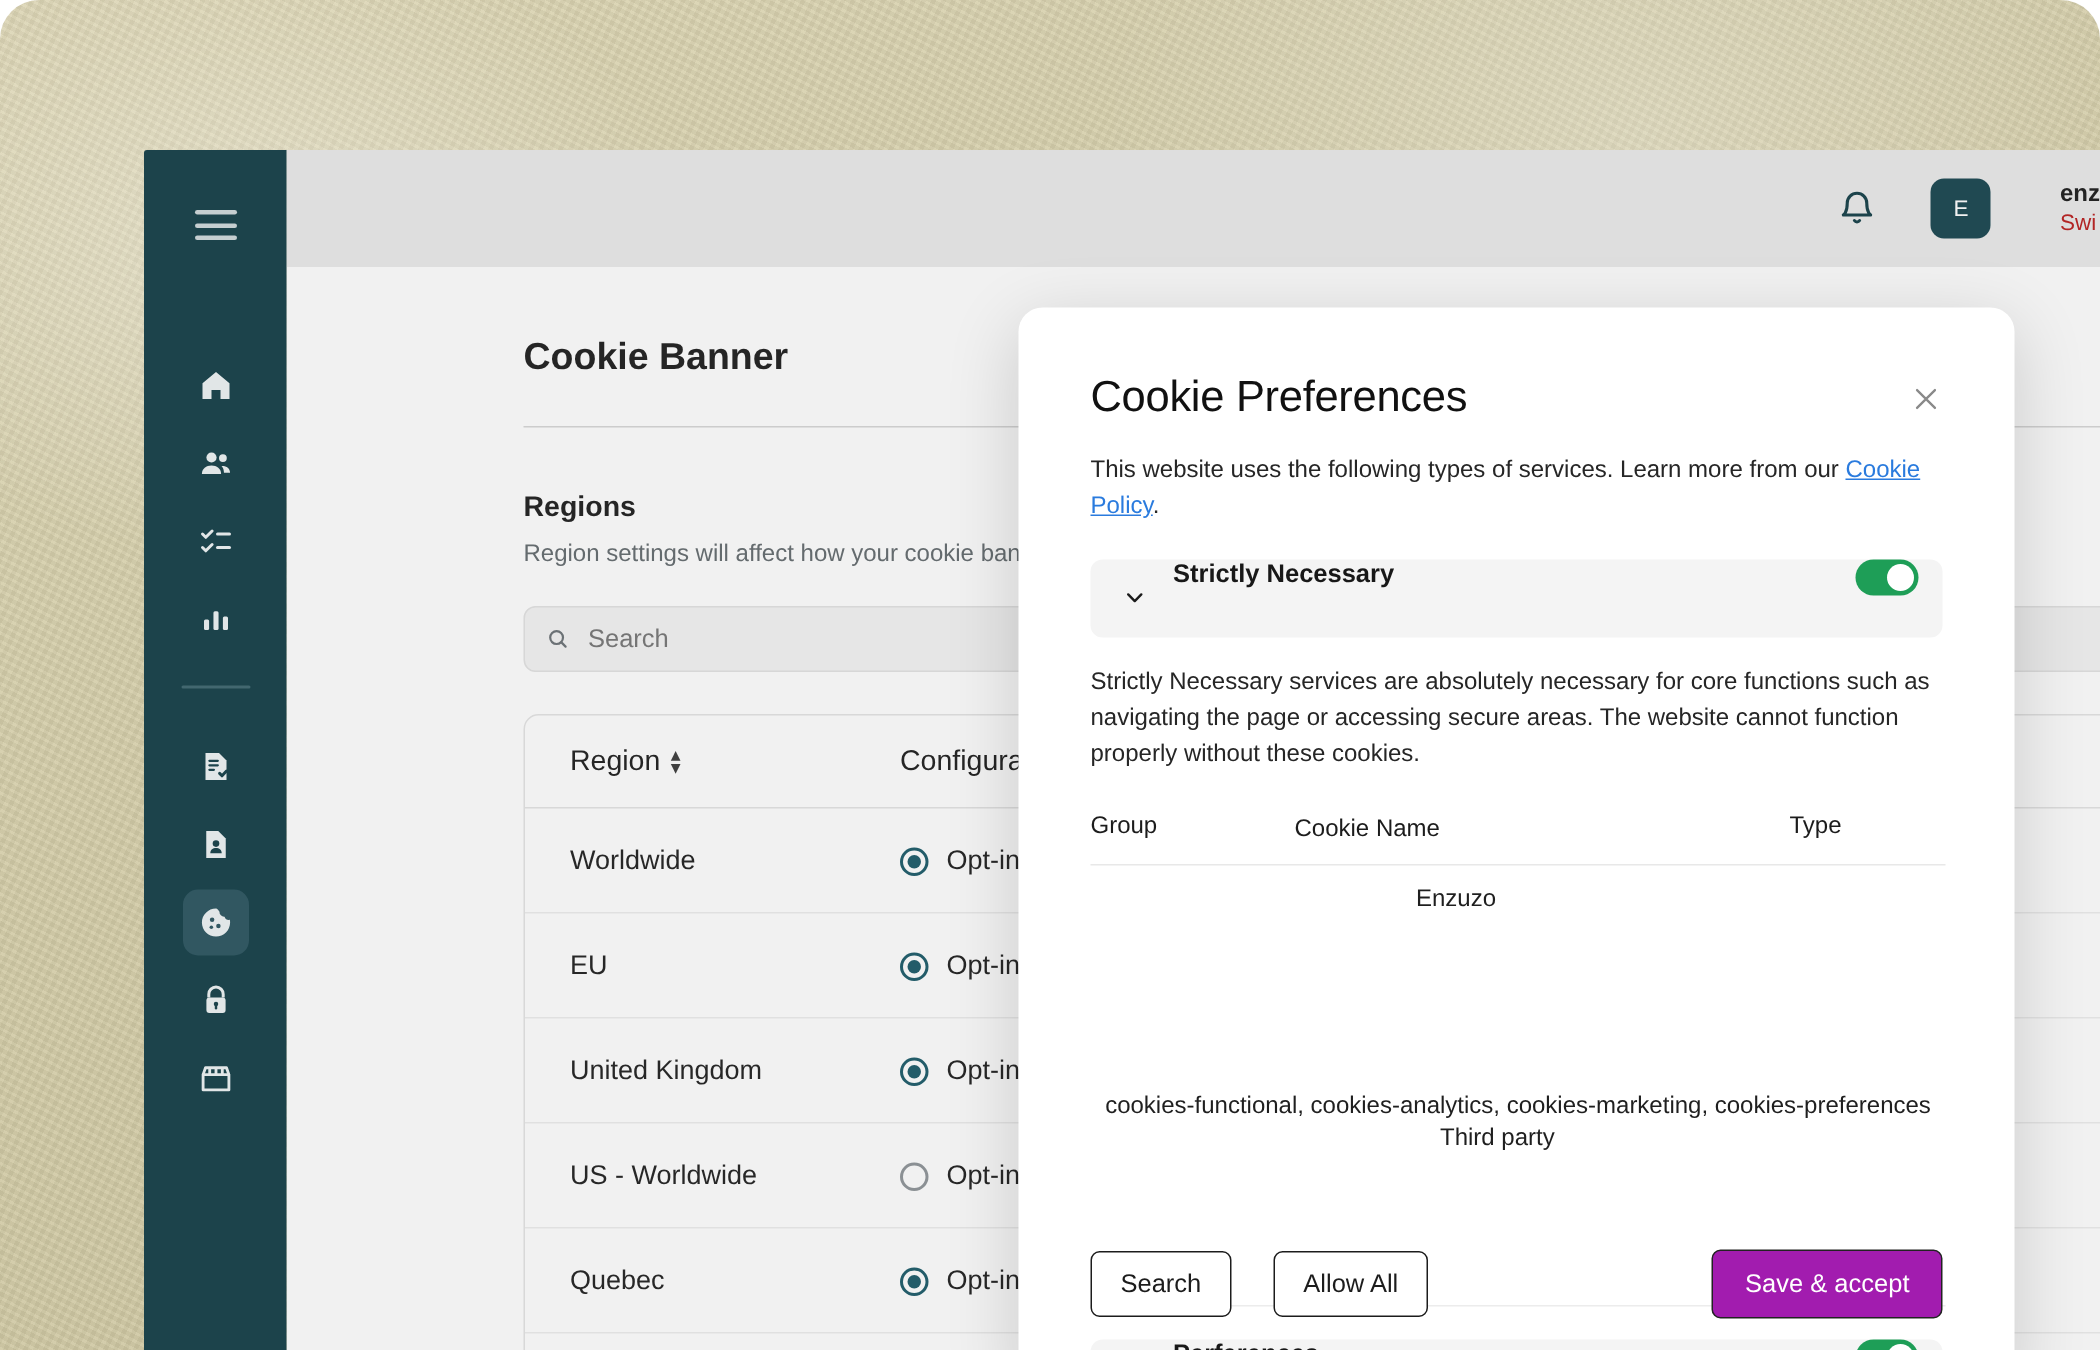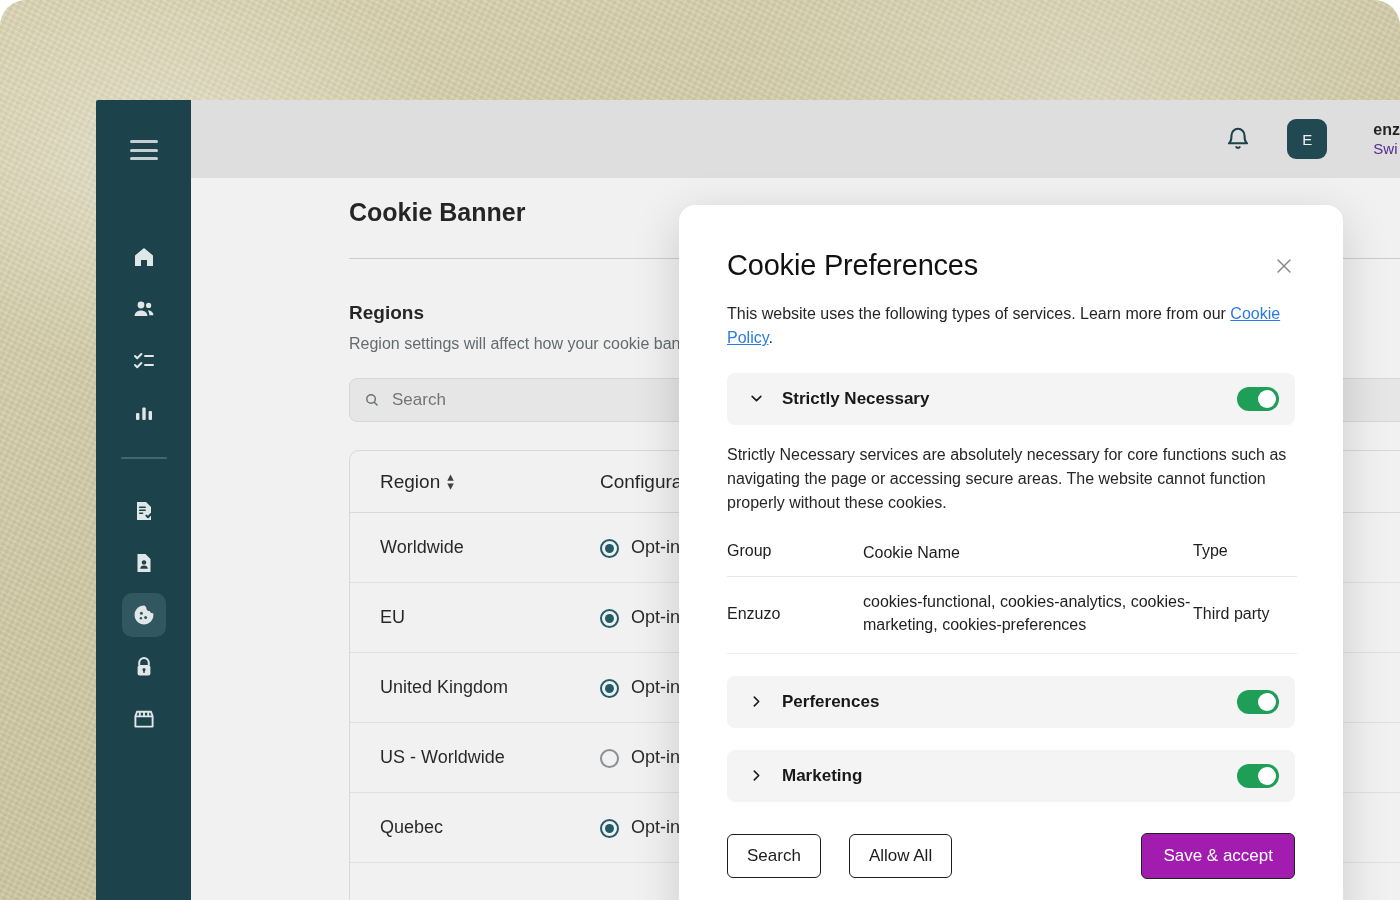--- a/index.html
+++ b/index.html
@@ -102,27 +102,27 @@
   #bell svg { width: 26px; height: 26px; display:block; }
   #user-chip { display:flex; align-items:center; gap: 14px; cursor: pointer; }
   #avatar {
     width: 40px; height: 40px; border-radius: 9px;
     background: #17444e; color: #fff;
     display:flex; align-items:center; justify-content:center;
     font-size: 15px; font-weight: 400;
   }
   #user-text { display:flex; flex-direction:column; line-height: 1.22; margin-left: 32px; }
   #user-name { font-size: 16px; font-weight: bold; color: #1a1a1a; white-space: nowrap; }
-  #user-sub { font-size: 15px; color: #4c1d95; white-space: nowrap; }
+  #user-sub { font-size: 15px; color: #b91c1c; white-space: nowrap; }
 
   #content { padding: 0 0 0 158px; position: relative; }
 
   #page-title {
     font-size: 25px; font-weight: bold; color: #1c1c1c;
-    padding-top: 20px;
+    padding-top: 46px;
   }
   #title-rule { height: 1px; background: #d6d6d6; margin-top: 31px; margin-right: 0; }
 
   #tabs {
     position: absolute;
     top: 104px;
     left: 1050px;
     display: flex;
     gap: 34px;
     font-size: 17px;
@@ -225,21 +225,21 @@
     font-size: 16px; color: #262626; line-height: 1.52;
     max-width: 570px;
   }
   #modal-intro a { color: #2a7bde; text-decoration: underline; }
 
   .acc {
     margin-top: 22px;
     background: #f4f4f4;
     border-radius: 8px;
     height: 52px;
-    display: flex; align-items: center;
+    display: flex; 
     padding: 0 16px 0 22px;
     cursor: pointer;
   }
   .acc-chev { width: 16px; color:#1b1b1b; display:flex; align-items:center; }
   .acc-chev svg { width: 15px; height: 15px; }
   .acc-label { margin-left: 17px; font-size: 17px; font-weight: bold; color: #181818; flex: 1; }
   .toggle {
     width: 42px; height: 24px; border-radius: 13px;
     background: #1e9e57; position: relative; flex: 0 0 42px; cursor: pointer;
   }
@@ -250,21 +250,21 @@
 
   #acc-body { font-size: 16px; color: #262626; line-height: 1.52; margin-top: 18px; max-width: 575px; }
 
   #cookie-table { margin-top: 26px; width: 570px; }
   #cookie-table .ct-head {
     display:flex; font-size: 16px; color: #1c1c1c; padding-bottom: 12px;
     border-bottom: 1px solid #e8e8e8;
   }
   #cookie-table .ct-row {
     display:flex; font-size: 16px; color: #1f1f1f; padding: 14px 0 16px 0;
-    border-bottom: 1px solid #ececec; align-items: center;
+    border-bottom: 1px solid #ececec; align-items: center; flex-direction: column;
   }
   .ct-group { width: 136px; flex: 0 0 136px; }
   .ct-name { flex: 1; line-height: 1.42; }
   .ct-type { width: 104px; flex: 0 0 104px; text-align: left; }
 
   #modal-footer {
     position: absolute;
     left: 48px; right: 48px; bottom: 46px;
     display: flex; align-items: center;
   }

